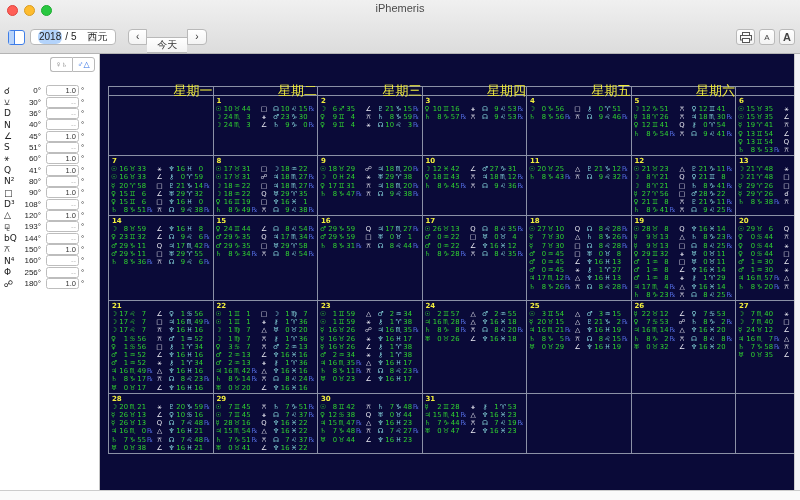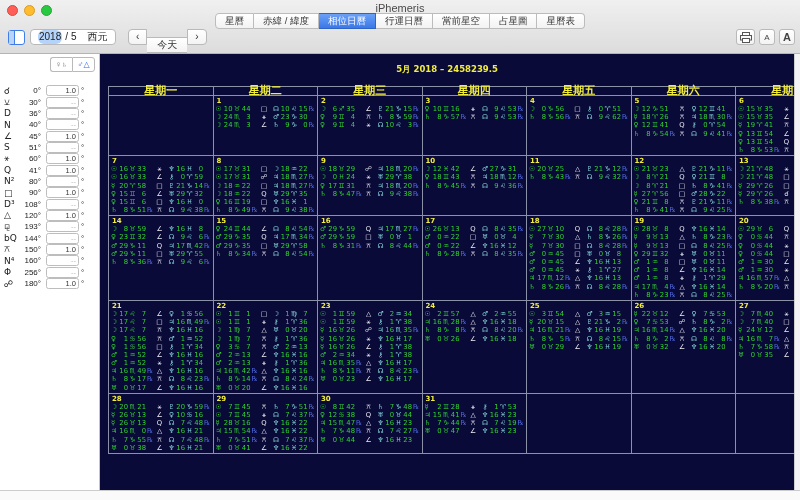--- a/index.html
+++ b/index.html
@@ -64,22 +64,22 @@
   .main{position:absolute;left:100px;top:54px;width:694px;height:436px;background:#0a0a38;overflow:hidden;}
   .cal-title{position:absolute;top:10px;left:0;width:100%;text-align:center;
     font-size:8.5px;font-weight:bold;color:#f2ee3e;font-family:"DejaVu Sans",sans-serif;}
   .cal-grid{position:absolute;left:8px;top:32px;width:732px;
     border-top:1px solid #8b91a6;border-left:1px solid #8b91a6;
     font-family:"DejaVu Sans",sans-serif;}
   .cal-row{display:flex;}
   .cal-cell{width:104.5px;box-sizing:border-box;border-right:1px solid #8b91a6;
     border-bottom:1px solid #8b91a6;padding:1px 0 1px 2px;overflow:hidden;}
   .cal-hcell{width:104.5px;box-sizing:border-box;border-right:1px solid #8b91a6;
-    border-bottom:1px solid #8b91a6;height:9px;line-height:8px;text-align:center;
-    font-size:11px;font-weight:bold;color:#f2ee3e;}
+    border-bottom:1px solid #8b91a6;height:9px;line-height:8px;text-align:right;
+    font-size:13px;font-weight:normal;color:#f2ee3e;}
   .daynum{font-size:7px;font-weight:bold;color:#f2ee3e;height:8px;line-height:8px;margin-left:1px;}
   .ln{height:8.2px;line-height:8.2px;font-size:6.8px;white-space:nowrap;}
   .t{display:inline-block;vertical-align:top;}
   .p1{width:8px;color:#30d330;}
   .d1{width:9px;text-align:right;color:#30d330;}
   .s1{width:9px;text-align:center;color:#30d330;}
   .m1{width:9px;text-align:right;color:#30d330;}
   .r1{width:5px;color:#5068d8;padding-left:1px;}
   .as{width:11px;text-align:center;color:#e9e9f2;margin-left:2px;}
   .p2{width:9px;text-align:center;color:#86d6dc;margin-left:2px;}
@@ -97,29 +97,20 @@
 <div class="window">
 
   <div class="chrome">
     <div class="traffic">
       <span class="dot red"></span>
       <span class="dot yel"></span>
       <span class="dot grn"></span>
     </div>
     <div class="win-title">iPhemeris</div>
 
-    <div class="tabbar">
-        <div class="tab">星曆</div>
-        <div class="tab">赤緯 / 緯度</div>
-        <div class="tab sel">相位日曆</div>
-        <div class="tab">行運日曆</div>
-        <div class="tab">當前星空</div>
-        <div class="tab">占星圖</div>
-        <div class="tab">星曆表</div>
-      </div>
 
     <div class="toolbar">
       <div class="side-toggle">
           <div class="half"></div>
         </div>
       <div class="datebox">
         <span class="yearsel">2018</span>
         <span>/</span>
         <span>5</span>
         <span class="era">西元</span>
@@ -254,21 +245,20 @@
         <div class="asp-row">
           <span class="asp-glyph">☍</span>
           <span class="asp-angle">180°</span>
           <div class="orb-box">1.0</div>
           <span class="orb-unit">°</span>
         </div>
       </div>
   </div>
 
   <div class="main">
-    <div class="cal-title">5月 2018 – 2458239.5</div>
     <div class="cal-grid">
         <div class="cal-row">
           <div class="cal-hcell">星期一</div>
           <div class="cal-hcell">星期二</div>
           <div class="cal-hcell">星期三</div>
           <div class="cal-hcell">星期四</div>
           <div class="cal-hcell">星期五</div>
           <div class="cal-hcell">星期六</div>
           <div class="cal-hcell">星期日</div>
         </div>
@@ -287,21 +277,21 @@
             <div class="ln"><span class="t p1">♀</span><span class="t d1">9</span><span class="t s1">♊</span><span class="t m1">4</span><span class="t r1"></span><span class="t as">⚹</span><span class="t p2">☊</span><span class="t d2">10</span><span class="t s2">♌</span><span class="t m2">3</span><span class="t r2">℞</span></div>
           </div>
           <div class="cal-cell" style="min-height: 53px;">
             <div class="daynum">3</div>
             <div class="ln"><span class="t p1">♀</span><span class="t d1">10</span><span class="t s1">♊</span><span class="t m1">16</span><span class="t r1"></span><span class="t as">⚹</span><span class="t p2">☊</span><span class="t d2">9</span><span class="t s2">♌</span><span class="t m2">53</span><span class="t r2">℞</span></div>
             <div class="ln"><span class="t p1">♄</span><span class="t d1">8</span><span class="t s1">♑</span><span class="t m1">57</span><span class="t r1">℞</span><span class="t as">⚻</span><span class="t p2">☊</span><span class="t d2">9</span><span class="t s2">♌</span><span class="t m2">53</span><span class="t r2">℞</span></div>
           </div>
           <div class="cal-cell" style="min-height: 53px;">
             <div class="daynum">4</div>
             <div class="ln"><span class="t p1">☽</span><span class="t d1">0</span><span class="t s1">♑</span><span class="t m1">56</span><span class="t r1"></span><span class="t as">□</span><span class="t p2">⚷</span><span class="t d2">0</span><span class="t s2">♈</span><span class="t m2">51</span><span class="t r2"></span></div>
-            <div class="ln"><span class="t p1">♄</span><span class="t d1">8</span><span class="t s1">♑</span><span class="t m1">56</span><span class="t r1">℞</span><span class="t as">⚻</span><span class="t p2">☊</span><span class="t d2">9</span><span class="t s2">♌</span><span class="t m2">62</span><span class="t r2">℞</span></div>
+            <div class="ln"><span class="t p1">♄</span><span class="t d1">8</span><span class="t s1">♑</span><span class="t m1">56</span><span class="t r1">℞</span><span class="t as">⚻</span><span class="t p2">☊</span><span class="t d2">9</span><span class="t s2">♌</span><span class="t m2">46</span><span class="t r2">℞</span></div>
           </div>
           <div class="cal-cell" style="min-height: 53px;">
             <div class="daynum">5</div>
             <div class="ln"><span class="t p1">☽</span><span class="t d1">12</span><span class="t s1">♑</span><span class="t m1">51</span><span class="t r1"></span><span class="t as">⚻</span><span class="t p2">♀</span><span class="t d2">12</span><span class="t s2">♊</span><span class="t m2">41</span><span class="t r2"></span></div>
             <div class="ln"><span class="t p1">☿</span><span class="t d1">18</span><span class="t s1">♈</span><span class="t m1">26</span><span class="t r1"></span><span class="t as">⚻</span><span class="t p2">♃</span><span class="t d2">18</span><span class="t s2">♏</span><span class="t m2">30</span><span class="t r2">℞</span></div>
             <div class="ln"><span class="t p1">♀</span><span class="t d1">12</span><span class="t s1">♊</span><span class="t m1">41</span><span class="t r1"></span><span class="t as">Q</span><span class="t p2">⚷</span><span class="t d2">0</span><span class="t s2">♈</span><span class="t m2">54</span><span class="t r2"></span></div>
             <div class="ln"><span class="t p1">♄</span><span class="t d1">8</span><span class="t s1">♑</span><span class="t m1">54</span><span class="t r1">℞</span><span class="t as">⚻</span><span class="t p2">☊</span><span class="t d2">9</span><span class="t s2">♌</span><span class="t m2">41</span><span class="t r2">℞</span></div>
           </div>
           <div class="cal-cell" style="min-height: 53px;">
             <div class="daynum">6</div>

